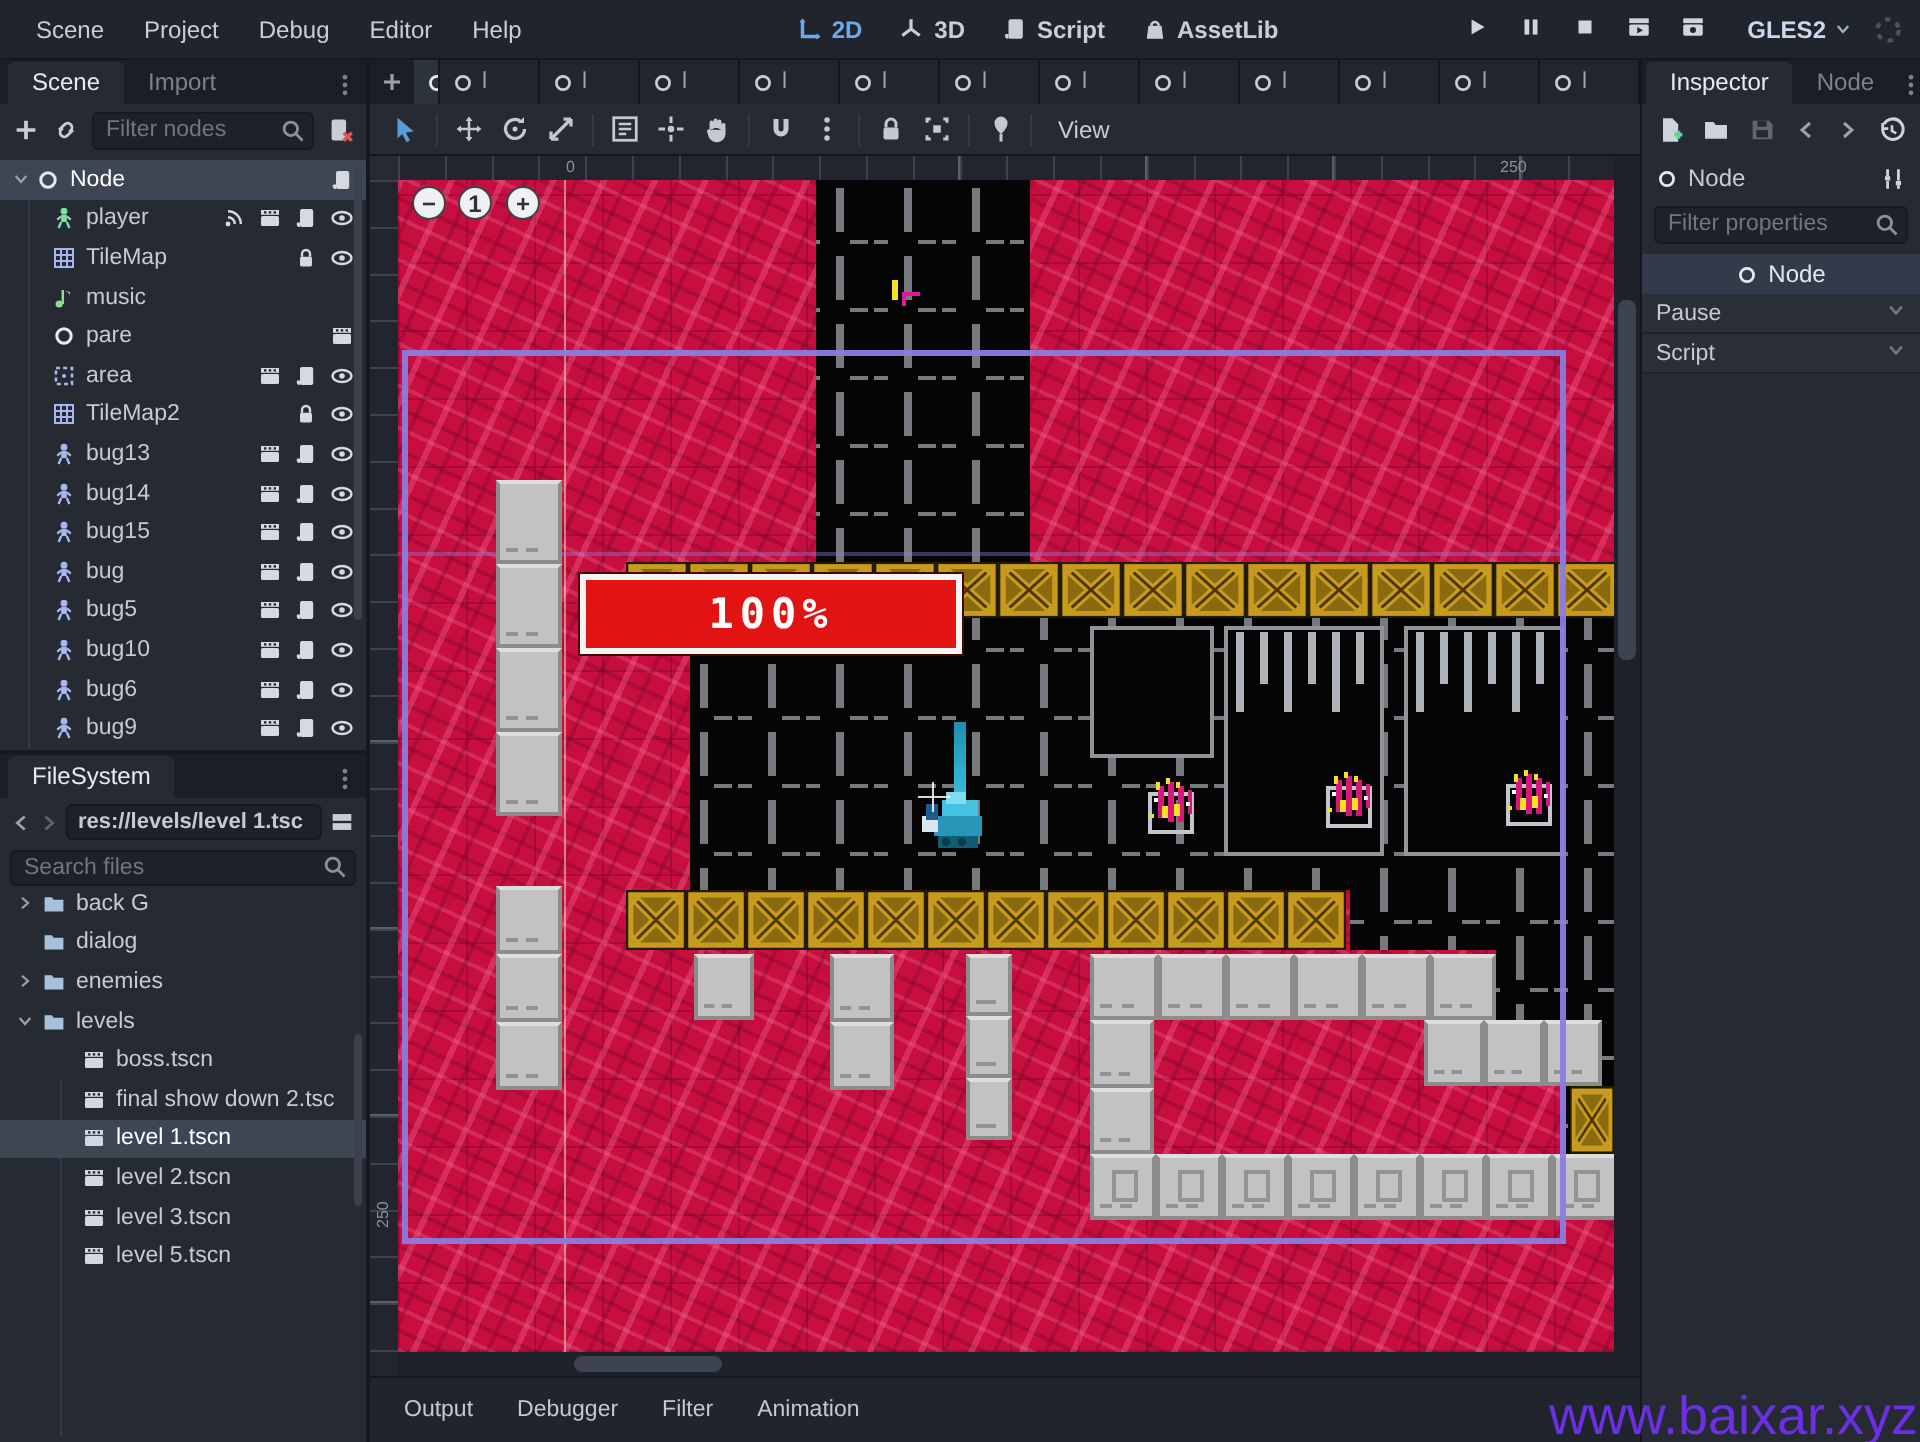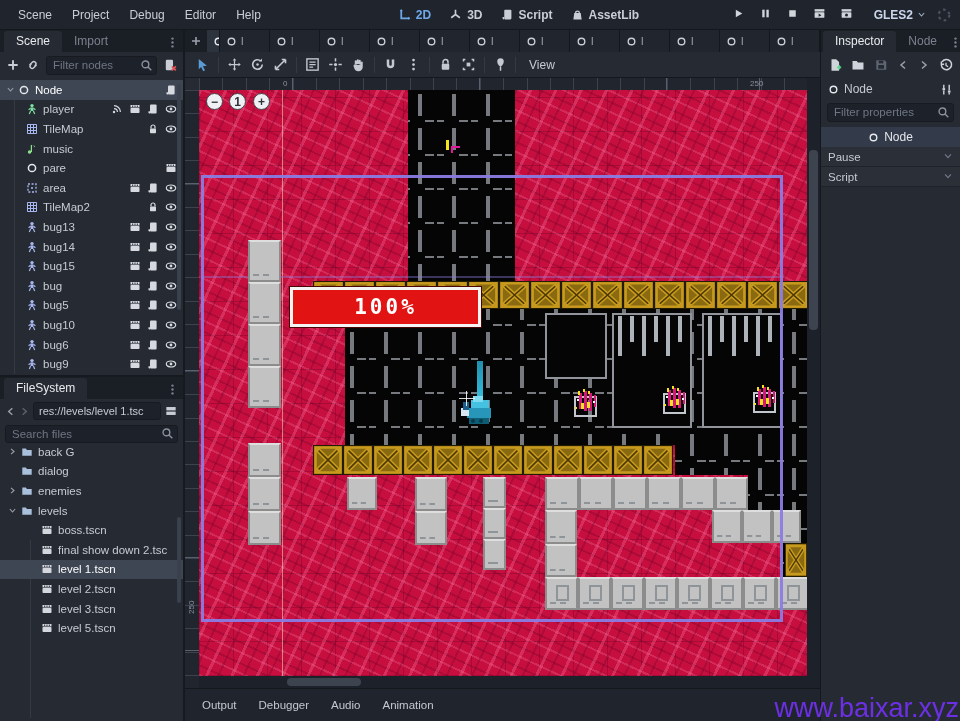--- a/index.html
+++ b/index.html
@@ -656,21 +656,21 @@
         <span class="ico">
             <svg width="11" height="11" viewBox="0 0 12 12" style="color:#9aa1ac">
               <path d="M8 2.5 4 6l4 3.5" stroke="currentColor" stroke-width="1.5" fill="none"></path>
             </svg>
           </span>
         <span class="ico">
             <svg width="11" height="11" viewBox="0 0 12 12" style="color:#5d646f">
               <path d="M4 2.5 8 6 4 9.5" stroke="currentColor" stroke-width="1.5" fill="none"></path>
             </svg>
           </span>
-        <span class="tinput flex" style="flex:1;height:18px;padding:0 5px;white-space:nowrap;overflow:hidden;font-size:11px;">res://levels/level 1.tsc</span>
+        <span class="tinput flex" style="flex:1;height:18px;padding:0 5px;white-space:nowrap;overflow:hidden;font-size:11px;font-weight:bold;">res://levels/level 1.tsc</span>
         <span class="ico">
             <svg width="14" height="14" viewBox="0 0 12 12" style="color:#c9ced6">
               <rect x="2" y="2.6" width="8" height="2.9" fill="currentColor"></rect>
               <rect x="2" y="6.5" width="8" height="2.9" fill="currentColor"></rect>
             </svg>
           </span>
       </div>
       <div class="flex" style="height:22px;padding:0 5px;">
         <span style="position:relative;flex:1;">
           <input class="tinput" style="width: 100%; height: 18px;" placeholder="Search files">
@@ -1887,18 +1887,18 @@
                 <path d="M2.5 4 6 8l3.5-4" stroke="currentColor" stroke-width="1.5" fill="none"></path>
               </svg>
             </span></span>
         </div>
       </div>
   </div>
 
   <div id="bottom-bar">
       <span class="bb-btn">Output</span>
       <span class="bb-btn">Debugger</span>
-      <span class="bb-btn">Audio</span>
+      <span class="bb-btn">Filter</span>
       <span class="bb-btn">Animation</span>
     </div>
 
   <div id="watermark">www.baixar.xyz</div>
 </div>
 
 </body></html>

